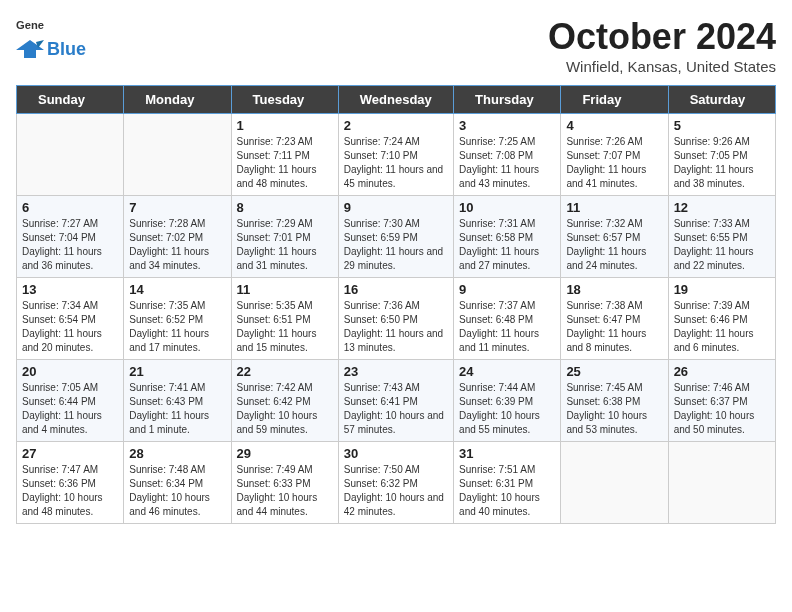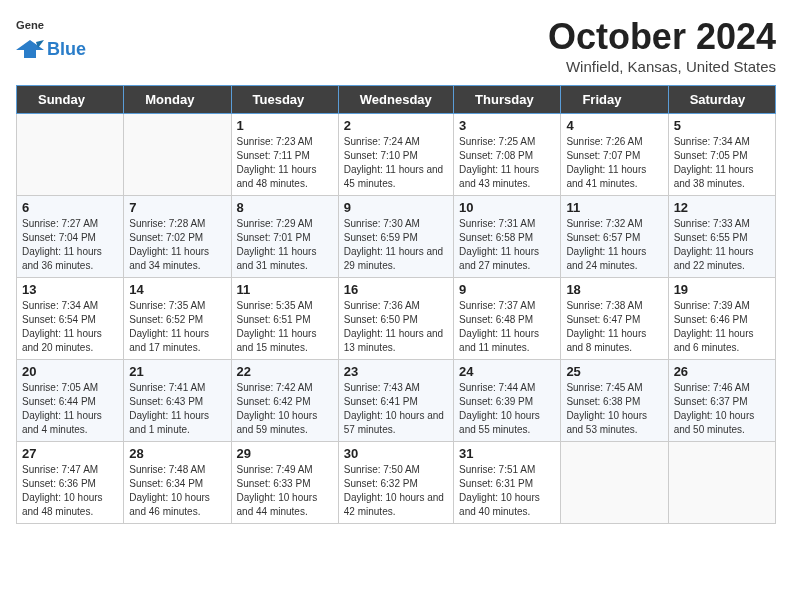--- a/index.html
+++ b/index.html
@@ -145,21 +145,21 @@
 Daylight: 11 hours and 43 minutes.</div>
         </td>
         <td>
           <span class="day-num">4</span>
           <div class="day-info">Sunrise: 7:26 AM
 Sunset: 7:07 PM
 Daylight: 11 hours and 41 minutes.</div>
         </td>
         <td>
           <span class="day-num">5</span>
-          <div class="day-info">Sunrise: 7:34 AM
+          <div class="day-info">Sunrise: 9:26 AM
 Sunset: 7:05 PM
 Daylight: 11 hours and 38 minutes.</div>
         </td>
       </tr>
       <tr>
         <td>
           <span class="day-num">6</span>
           <div class="day-info">Sunrise: 7:27 AM
 Sunset: 7:04 PM
 Daylight: 11 hours and 36 minutes.</div>

